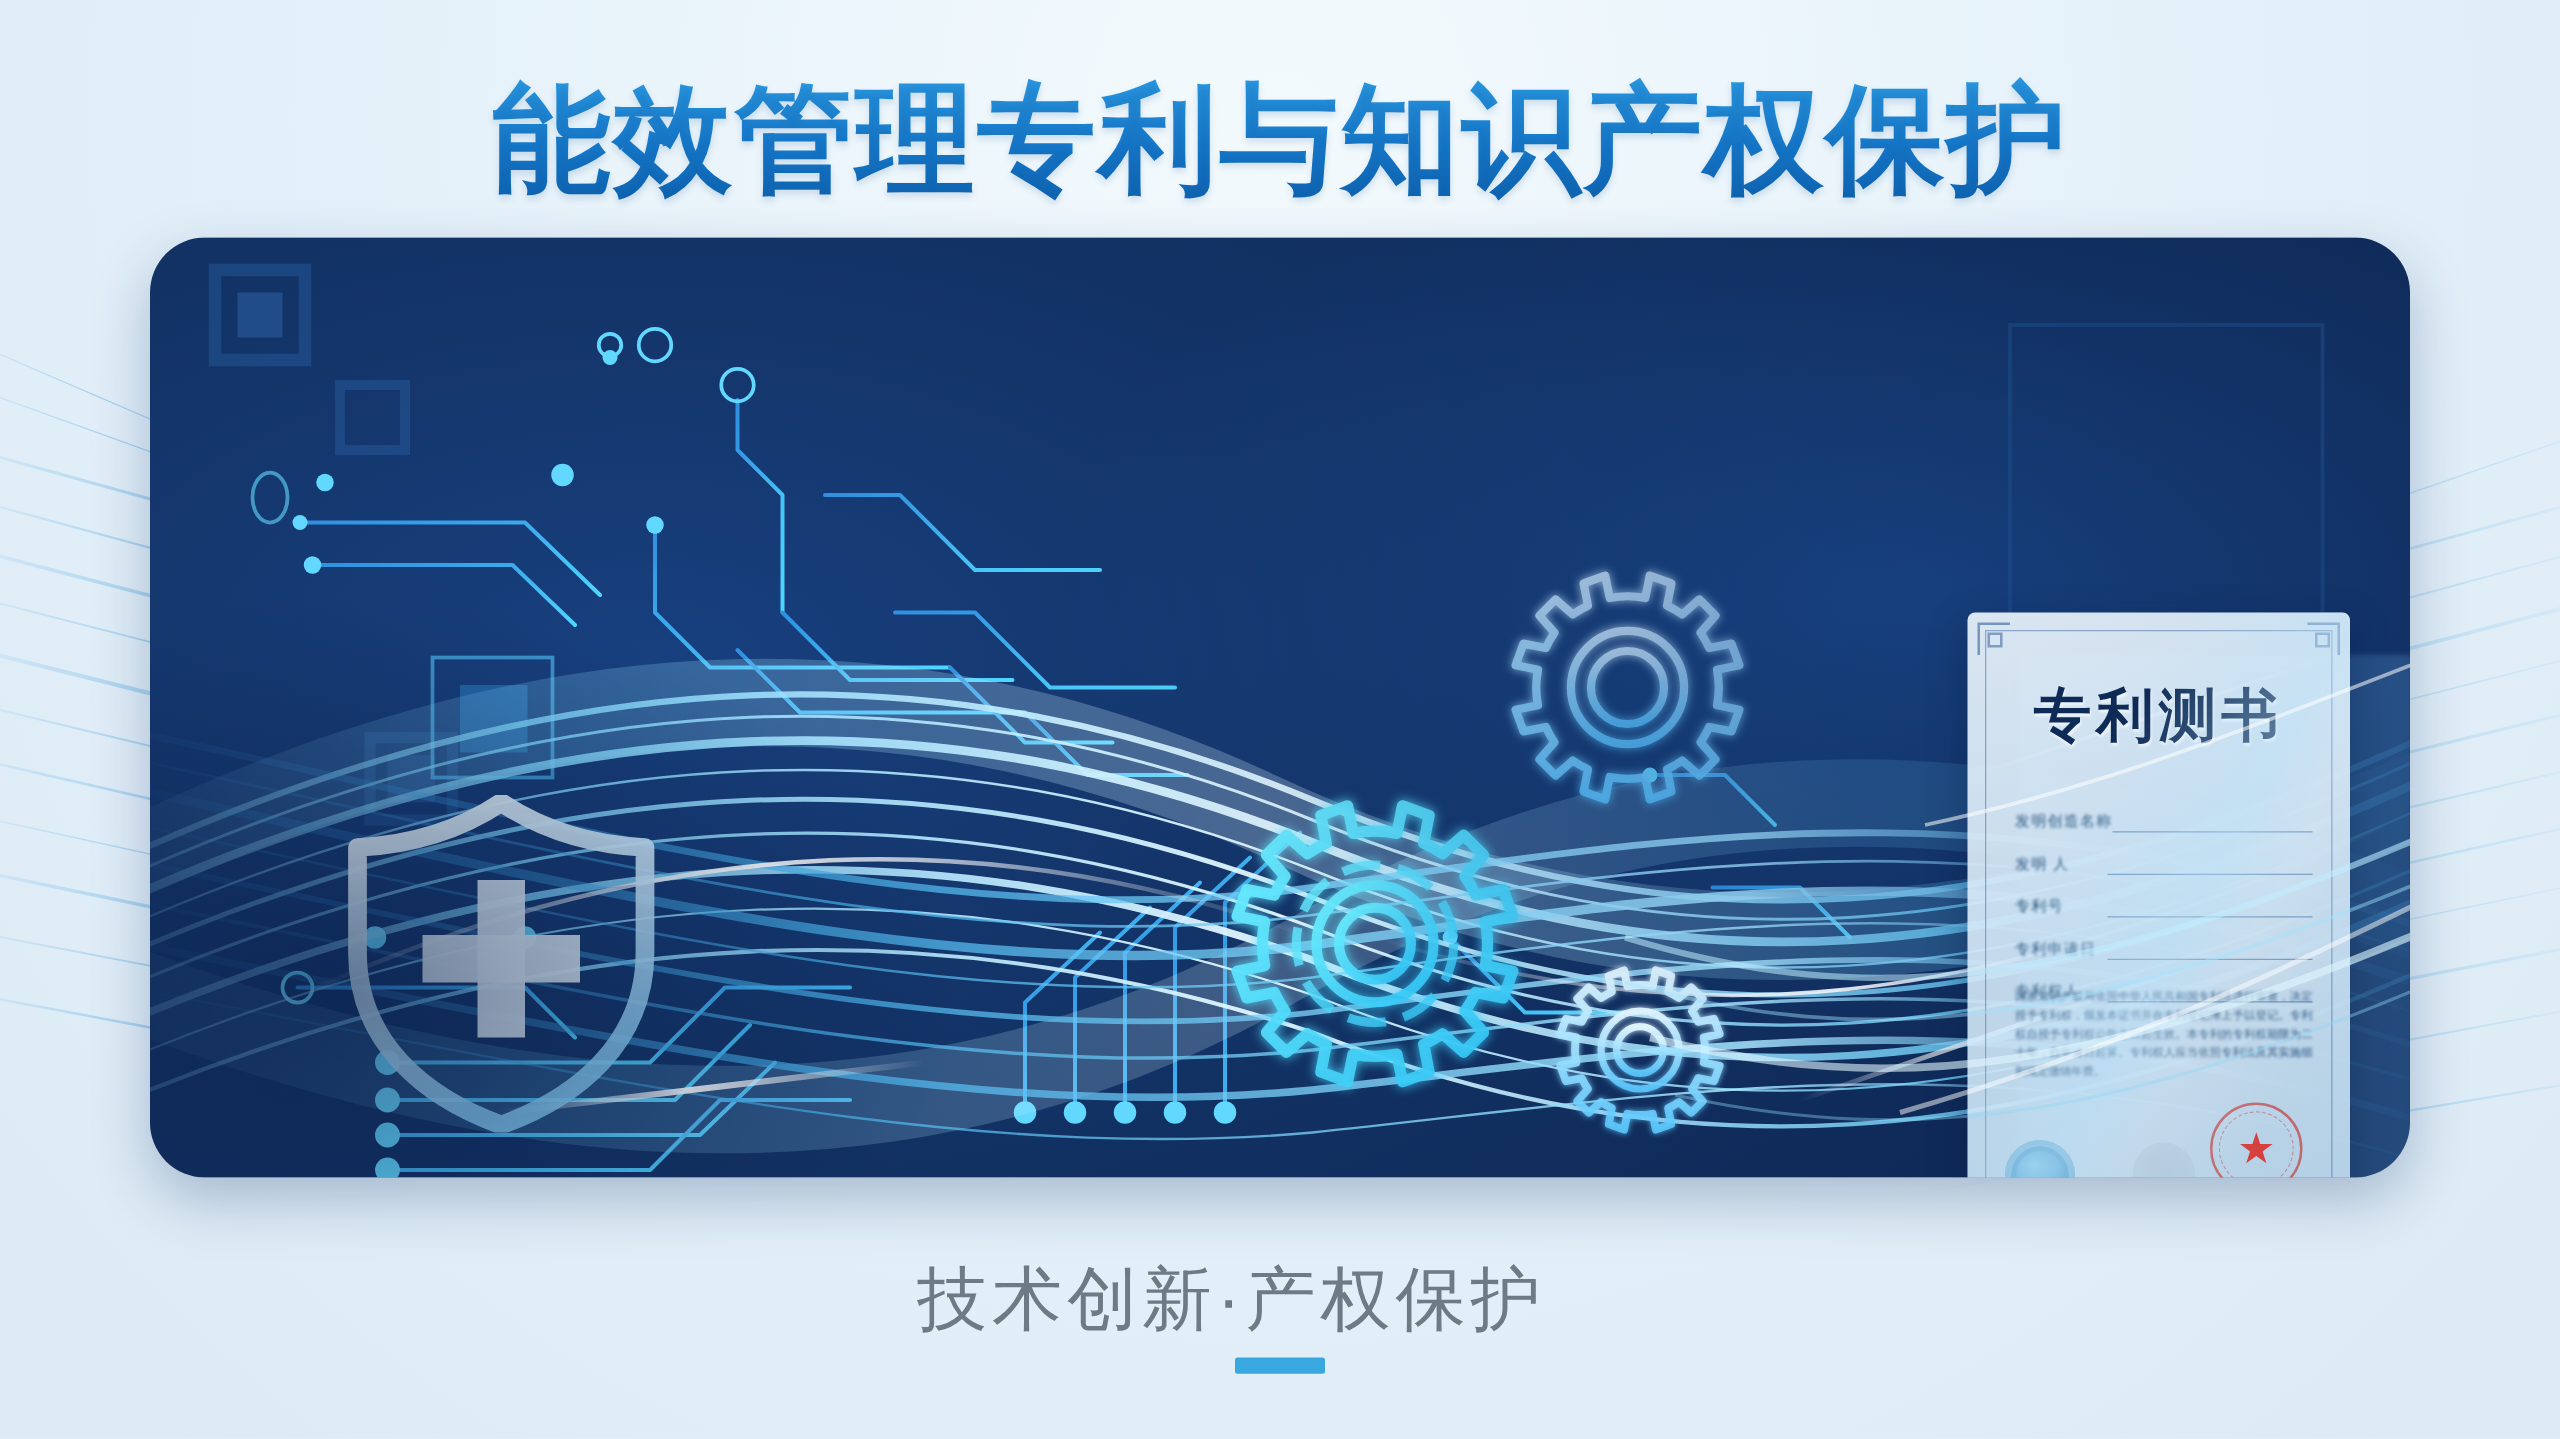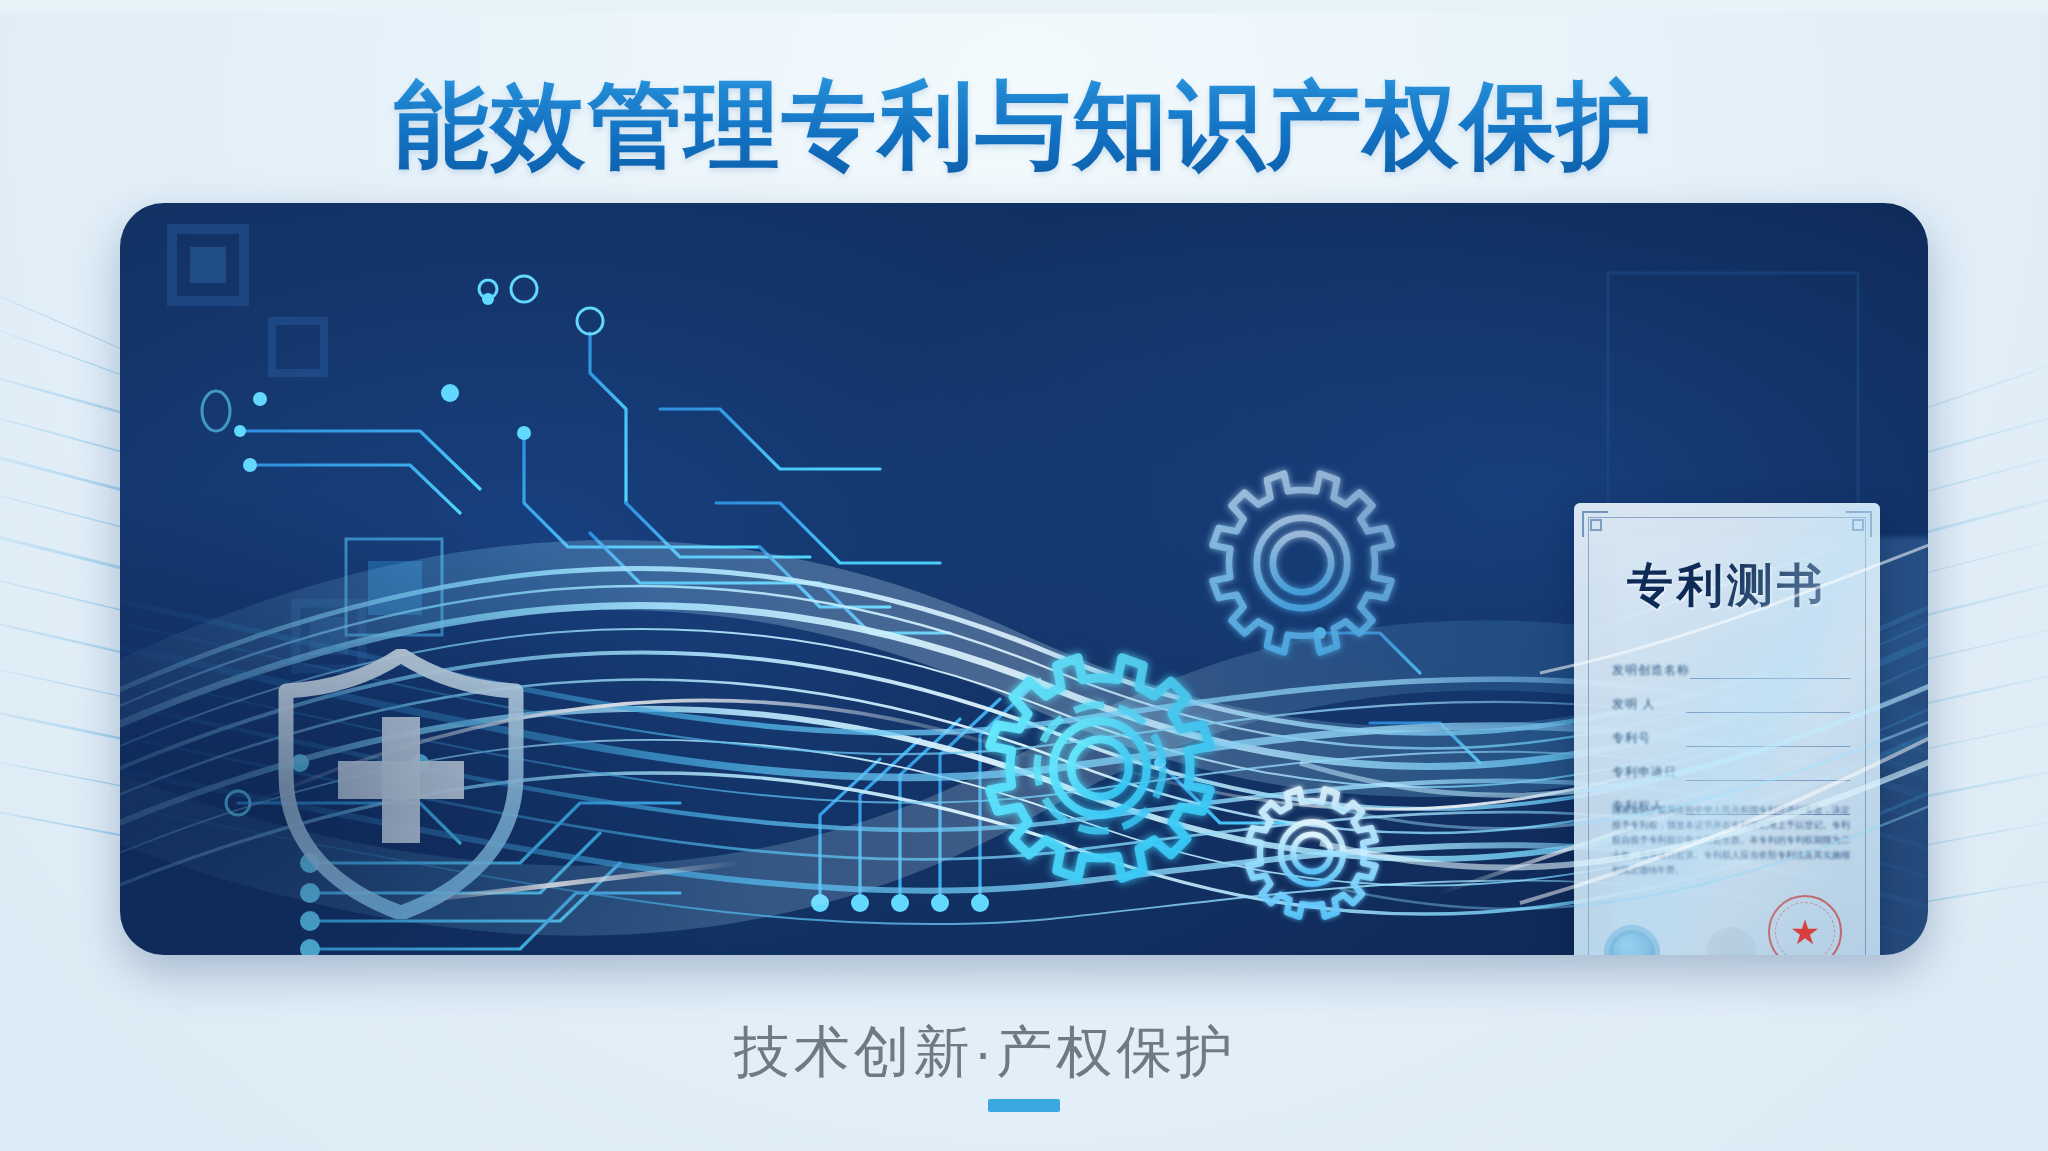--- a/index.html
+++ b/index.html
@@ -9,21 +9,20 @@
     background:#e7f2f9;
     position:relative;
   }
 
   
   #page{
     position:absolute; inset:0;
     background:
       radial-gradient(ellipse at 50% 8%, #f3fafd 0%, #e3f0f9 55%, #dceaf5 100%);
     overflow:hidden;
-    margin-top:13px;
   }
   
   .bg-streaks{ position:absolute; inset:0; pointer-events:none; }
 
   
   #title{
     position:absolute; top:60px; left:0; width:2048px;
     text-align:center;
     font-size:95px;
     font-weight:bold;

